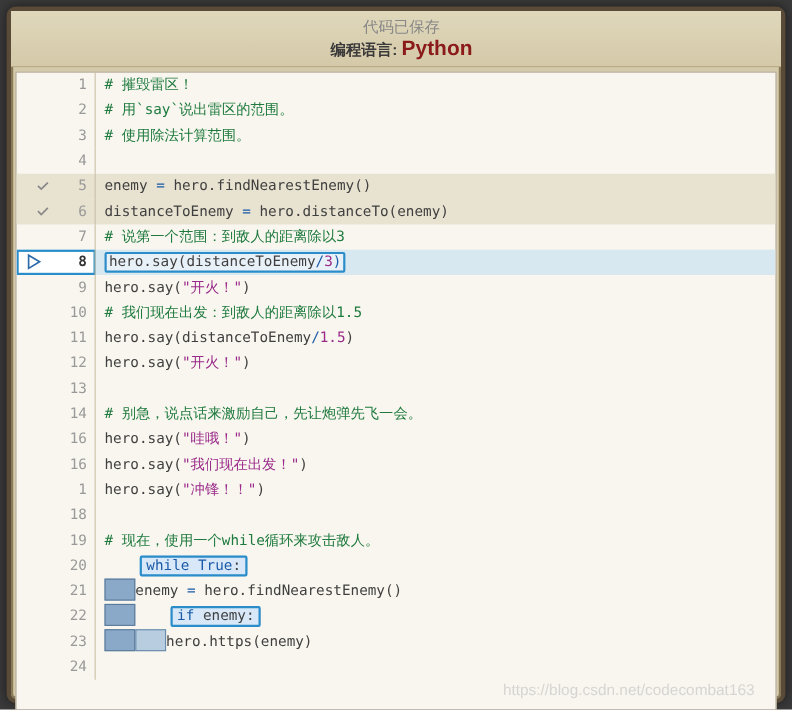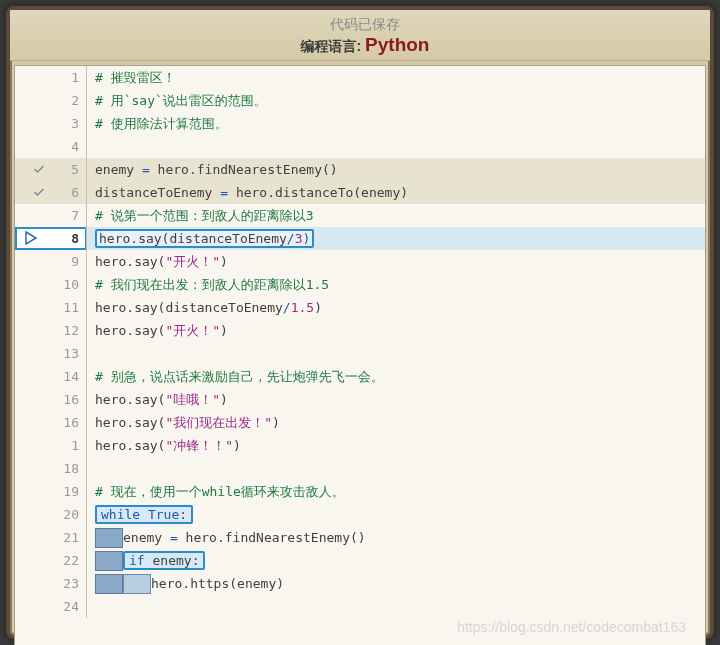--- a/index.html
+++ b/index.html
@@ -135,20 +135,21 @@
   background: #8aa8c8;
   border: 1px solid #5a7a9a;
   vertical-align: middle;
   margin-top: -2px;
 }
 .block-start {
   border: 2px solid #2a8cc8;
   background: #d8e8f8;
   padding: 0 4px;
   border-radius: 2px;
+  margin-left: 32px;
 }
 .watermark {
   position: absolute;
   right: 34px;
   bottom: 10px;
   color: rgba(200,200,200,0.7);
   font-size: 14px;
   font-family: Arial, sans-serif;
   z-index: 10;
 }

